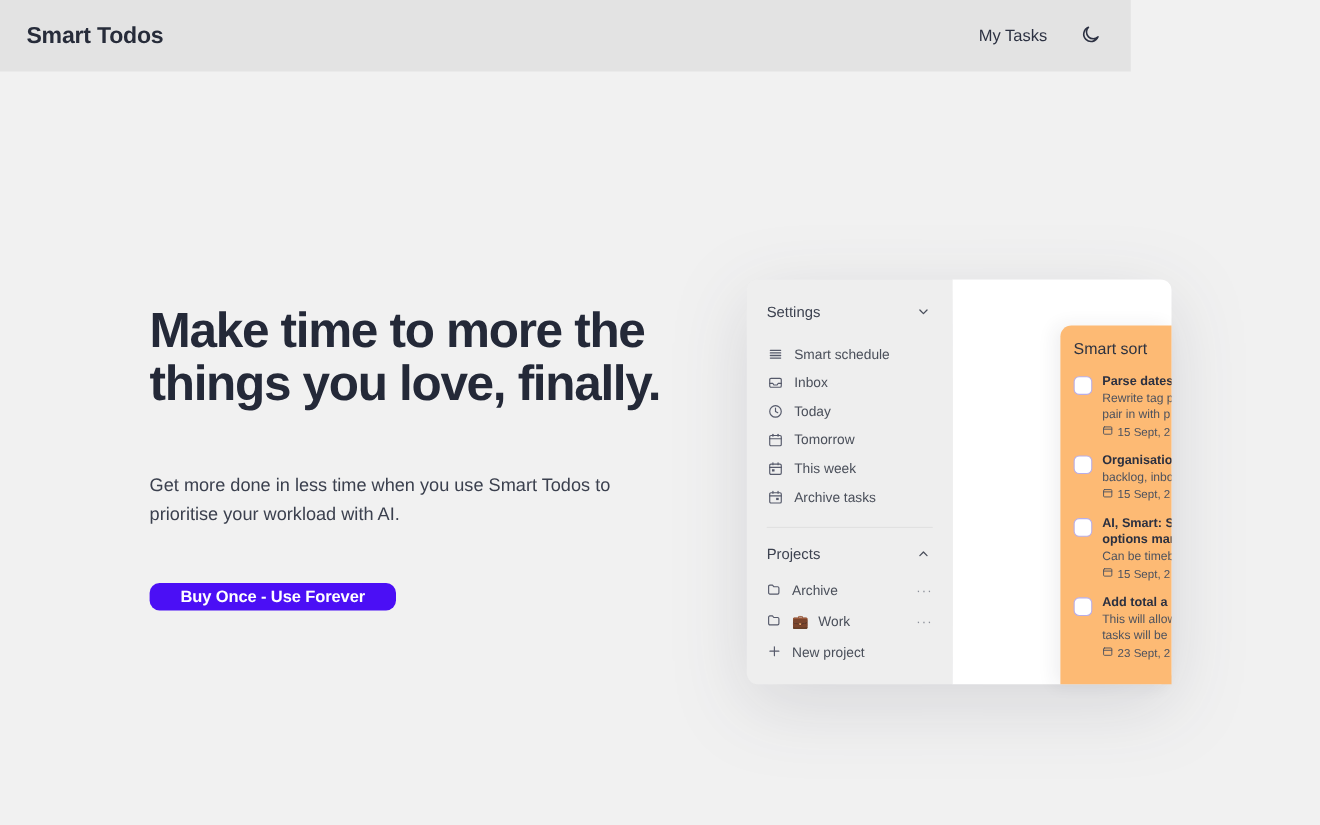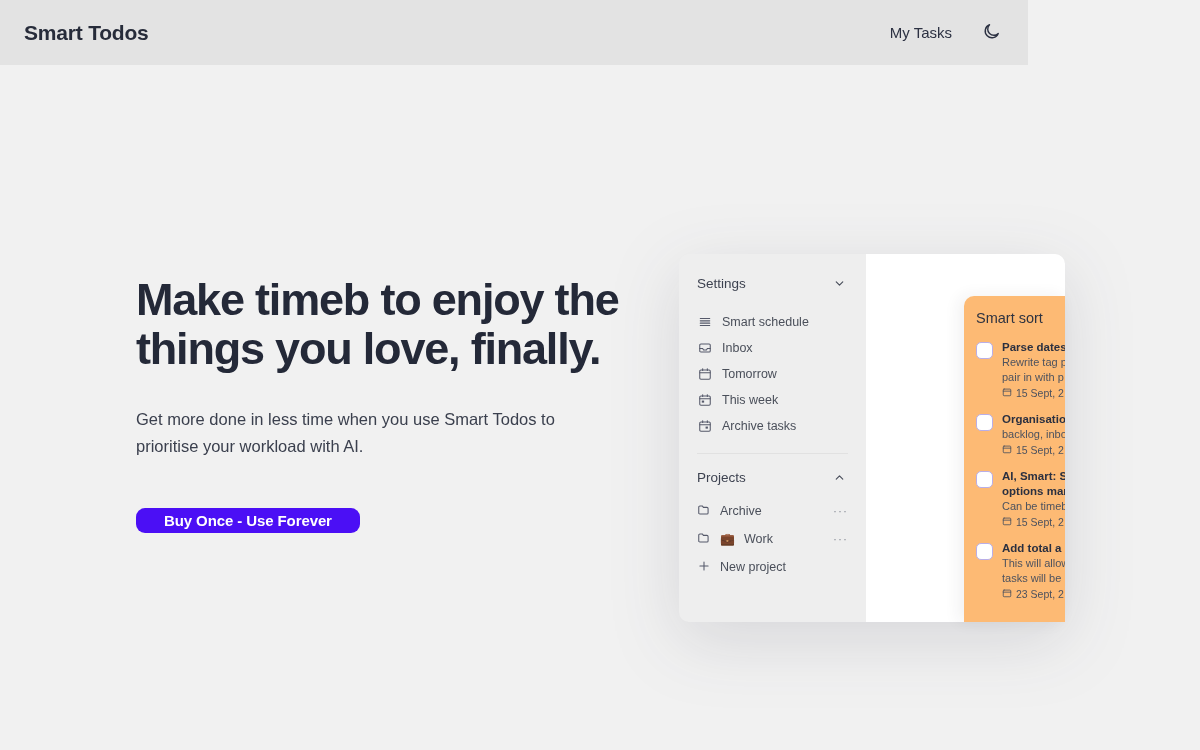--- a/index.html
+++ b/index.html
@@ -36,21 +36,21 @@
 
   
   .hero {
     position: absolute; left: 136px; top: 275px; width: 520px;
   }
   .hero-title {
     font-size: 45px; line-height: 49px; font-weight: bold;
     color: #242938; letter-spacing: -1.2px;
   }
   .hero-sub {
-    margin-top: 33px;
+    margin-top: 55px;
     font-size: 16.5px; line-height: 27px; color: #3b404e;
     max-width: 460px;
   }
   .cta-button {
     margin-top: 48px;
     display: inline-block;
     background: #4b0ff5; color: #ffffff;
     font-size: 15px; font-weight: bold;
     padding: 4px 28px; border: none; border-radius: 9px;
     cursor: pointer; letter-spacing: -0.1px;
@@ -147,21 +147,21 @@
         <svg width="19" height="19" viewBox="0 0 24 24" fill="none" stroke="#2c3142" stroke-width="1.8" stroke-linecap="round" stroke-linejoin="round">
           <path d="M20.5 14.5A8.5 8.5 0 1 1 9.5 3.5a7 7 0 0 0 11 11z"></path>
         </svg>
       </span>
     </button>
   </div>
 </div>
 
 <div class="hero">
   <h1 class="hero-title">
-    <span>Make timeb to enjoy the</span><br>
+    <span>Make time to more the</span><br>
     <span>things you love, finally.</span>
   </h1>
   <p class="hero-sub">Get more done in less time when you use Smart Todos to prioritise your workload with AI.</p>
   <button class="cta-button">Buy Once - Use Forever</button>
 </div>
 
 <div class="mockup">
 
   <div class="mock-sidebar">
 
@@ -191,20 +191,29 @@
       <div class="sb-item">
         <span class="ico">
           <svg width="14" height="14" viewBox="0 0 24 24" fill="none" stroke="#55596a" stroke-width="1.8" stroke-linecap="round" stroke-linejoin="round">
               <path d="M3 13h5l1.5 2.5h5L16 13h5"></path>
               <path d="M3 13V7a2 2 0 0 1 2-2h14a2 2 0 0 1 2 2v6v4a2 2 0 0 1-2 2H5a2 2 0 0 1-2-2z"></path>
             </svg>
         </span>
         <span>Inbox</span>
       </div>
 
+      <div class="sb-item">
+        <span class="ico">
+          <svg width="14" height="14" viewBox="0 0 24 24" fill="none" stroke="#55596a" stroke-width="1.8" stroke-linecap="round" stroke-linejoin="round">
+              <circle cx="12" cy="12" r="9"></circle>
+              <polyline points="12 7 12 12 15.5 14"></polyline>
+            </svg>
+        </span>
+        <span>Today</span>
+      </div>
 
       <div class="sb-item">
         <span class="ico">
           <svg width="14" height="14" viewBox="0 0 24 24" fill="none" stroke="#55596a" stroke-width="1.8" stroke-linecap="round" stroke-linejoin="round">
               <rect x="3" y="5" width="18" height="16" rx="2"></rect>
               <line x1="3" y1="10" x2="21" y2="10"></line>
               <line x1="8" y1="3" x2="8" y2="6"></line>
               <line x1="16" y1="3" x2="16" y2="6"></line>
             </svg>
         </span>

